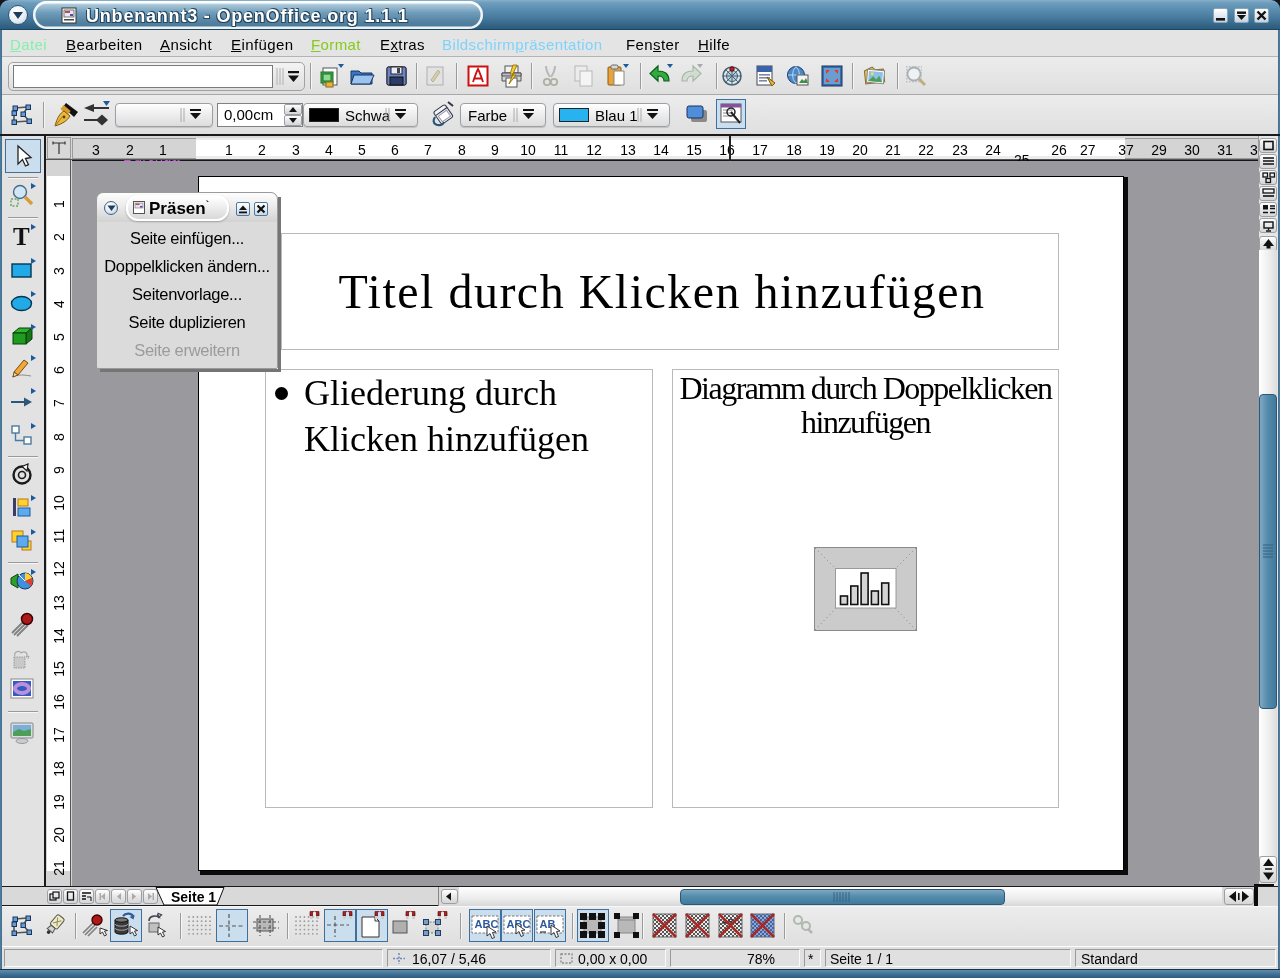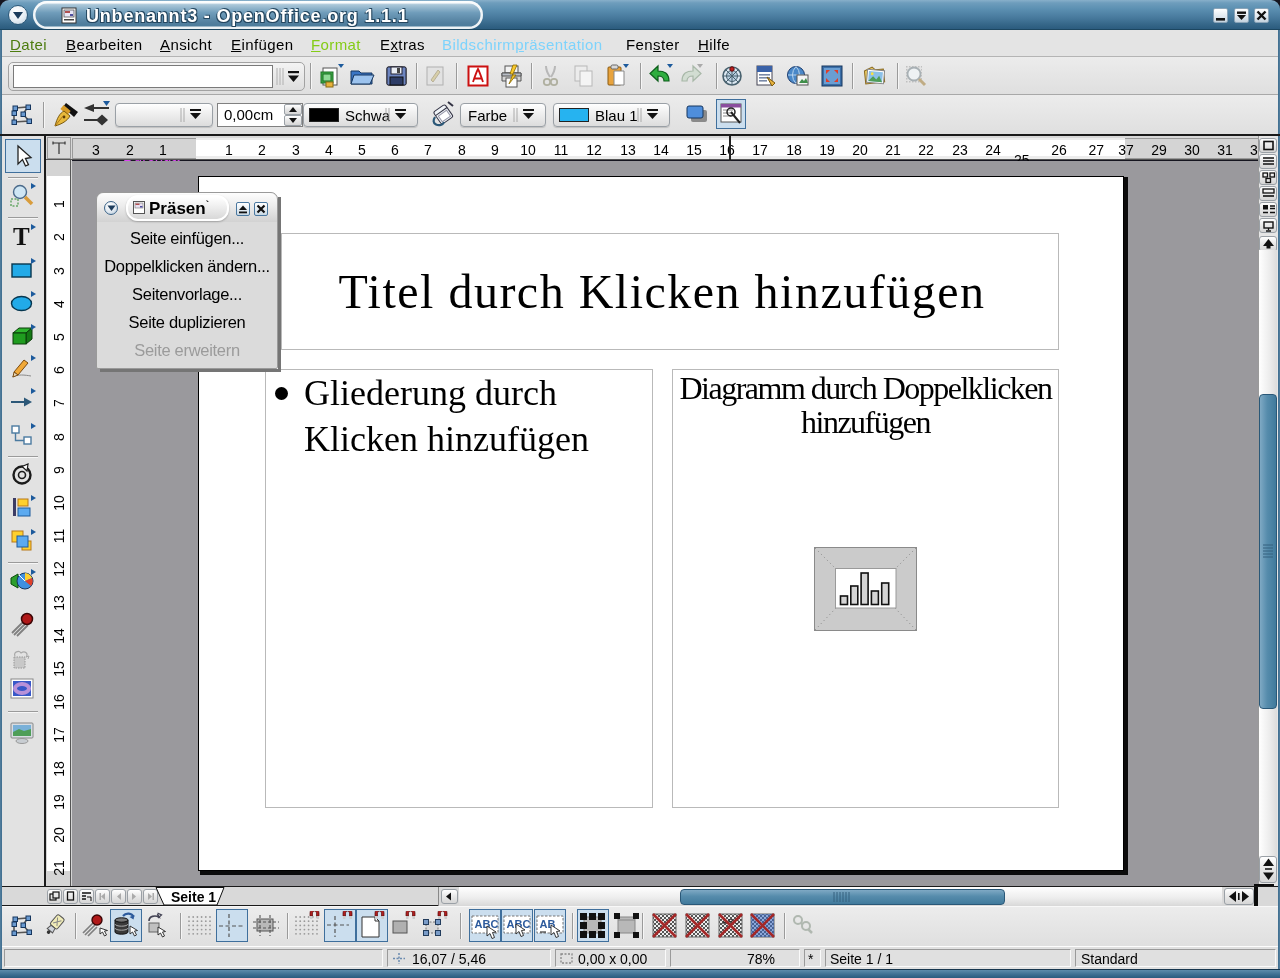--- a/index.html
+++ b/index.html
@@ -45,21 +45,21 @@
 <svg class="abs" style="left:1234px;top:8px;" width="15" height="15">
     <rect x="3" y="3.5" width="9" height="2.4" fill="#111"></rect>
     <path d="M3 7 h9 l-4.5 5 z" fill="#111"></path>
   </svg>
 <div class="abs" style="left:1254px;top:8px;width:15px;height:15px;border-radius:2px;
 background:linear-gradient(180deg,#ffffff,#dfe7ee 60%,#c3d2de);border:1px solid #8aa4b8;"></div>
 <svg class="abs" style="left:1254px;top:8px;" width="15" height="15">
     <path d="M3.5 3.5 L11.5 11.5 M11.5 3.5 L3.5 11.5" stroke="#111" stroke-width="2.4"></path>
   </svg>
 <div class="abs" style="left:2px;top:30px;width:1276px;height:27px;background:#e4e4e4;border-bottom:1px solid #b4b4b4;"></div>
-<div class="abs" style="left:10px;top:36px;font:15px 'Liberation Sans', sans-serif;color:#4d7c0f;letter-spacing:0.4px;"><u>D</u>atei</div>
+<div class="abs" style="left:10px;top:36px;font:15px 'Liberation Sans', sans-serif;color:#86efac;letter-spacing:0.4px;"><u>D</u>atei</div>
 <div class="abs" style="left:66px;top:36px;font:15px 'Liberation Sans', sans-serif;color:#000;letter-spacing:0.4px;"><u>B</u>earbeiten</div>
 <div class="abs" style="left:160px;top:36px;font:15px 'Liberation Sans', sans-serif;color:#000;letter-spacing:0.4px;"><u>A</u>nsicht</div>
 <div class="abs" style="left:231px;top:36px;font:15px 'Liberation Sans', sans-serif;color:#000;letter-spacing:0.4px;"><u>E</u>infügen</div>
 <div class="abs" style="left:311px;top:36px;font:15px 'Liberation Sans', sans-serif;color:#84cc16;letter-spacing:0.4px;"><u>F</u>ormat</div>
 <div class="abs" style="left:380px;top:36px;font:15px 'Liberation Sans', sans-serif;color:#000;letter-spacing:0.4px;">E<u>x</u>tras</div>
 <div class="abs" style="left:442px;top:36px;font:15px 'Liberation Sans', sans-serif;color:#7dd3fc;letter-spacing:0.4px;">Bildschirm<u>p</u>räsentation</div>
 <div class="abs" style="left:626px;top:36px;font:15px 'Liberation Sans', sans-serif;color:#000;letter-spacing:0.4px;">Fen<u>s</u>ter</div>
 <div class="abs" style="left:698px;top:36px;font:15px 'Liberation Sans', sans-serif;color:#000;letter-spacing:0.4px;"><u>H</u>ilfe</div>
 <div class="abs" style="left:2px;top:57px;width:1276px;height:38px;background:linear-gradient(180deg,#ececec,#dfdfdf);border-bottom:1px solid #a8a8a8;"></div>
 <div class="abs" style="left:8px;top:62px;width:297px;height:29px;border:1px solid #a2a2a2;border-radius:5px;background:linear-gradient(180deg,#f4f4f4,#dedede);"></div>
@@ -308,21 +308,21 @@
 <div class="num" style="left:760px;top:142px;width:24px;text-align:center;margin-left:-12px;">17</div>
 <div class="num" style="left:794px;top:142px;width:24px;text-align:center;margin-left:-12px;">18</div>
 <div class="num" style="left:827px;top:142px;width:24px;text-align:center;margin-left:-12px;">19</div>
 <div class="num" style="left:860px;top:142px;width:24px;text-align:center;margin-left:-12px;">20</div>
 <div class="num" style="left:893px;top:142px;width:24px;text-align:center;margin-left:-12px;">21</div>
 <div class="num" style="left:926px;top:142px;width:24px;text-align:center;margin-left:-12px;">22</div>
 <div class="num" style="left:960px;top:142px;width:24px;text-align:center;margin-left:-12px;">23</div>
 <div class="num" style="left:993px;top:142px;width:24px;text-align:center;margin-left:-12px;">24</div>
 <div class="num" style="left:1026px;top:152px;width:24px;margin-left:-12px;">25</div>
 <div class="num" style="left:1059px;top:142px;width:24px;text-align:center;margin-left:-12px;">26</div>
-<div class="num" style="left:1092px;top:142px;width:24px;text-align:right;margin-left:-12px;">27</div>
+<div class="num" style="left:1092px;top:142px;width:24px;text-align:left;margin-left:-12px;">27</div>
 <div class="num" style="left:1126px;top:142px;width:24px;text-align:center;margin-left:-12px;">37</div>
 <div class="num" style="left:1159px;top:142px;width:24px;text-align:center;margin-left:-12px;">29</div>
 <div class="num" style="left:1192px;top:142px;width:24px;text-align:center;margin-left:-12px;">30</div>
 <div class="num" style="left:1225px;top:142px;width:24px;text-align:center;margin-left:-12px;">31</div>
 <div class="num" style="left:1250px;top:142px;">3</div>
 <div class="abs" style="left:729px;top:136px;width:2px;height:26px;background:#222;"></div>
 <div class="abs" style="left:72px;top:161px;width:1186px;height:725px;background:#9a999d;"></div>
 <div class="abs" style="left:46px;top:160px;width:26px;height:726px;background:#d4d4d4;"></div>
 <div class="abs" style="left:2px;top:136px;width:43px;height:770px;background:#e2e2e2;"></div>
 <div class="abs" style="left:44px;top:136px;width:2px;height:770px;background:#1a1a1a;"></div>

